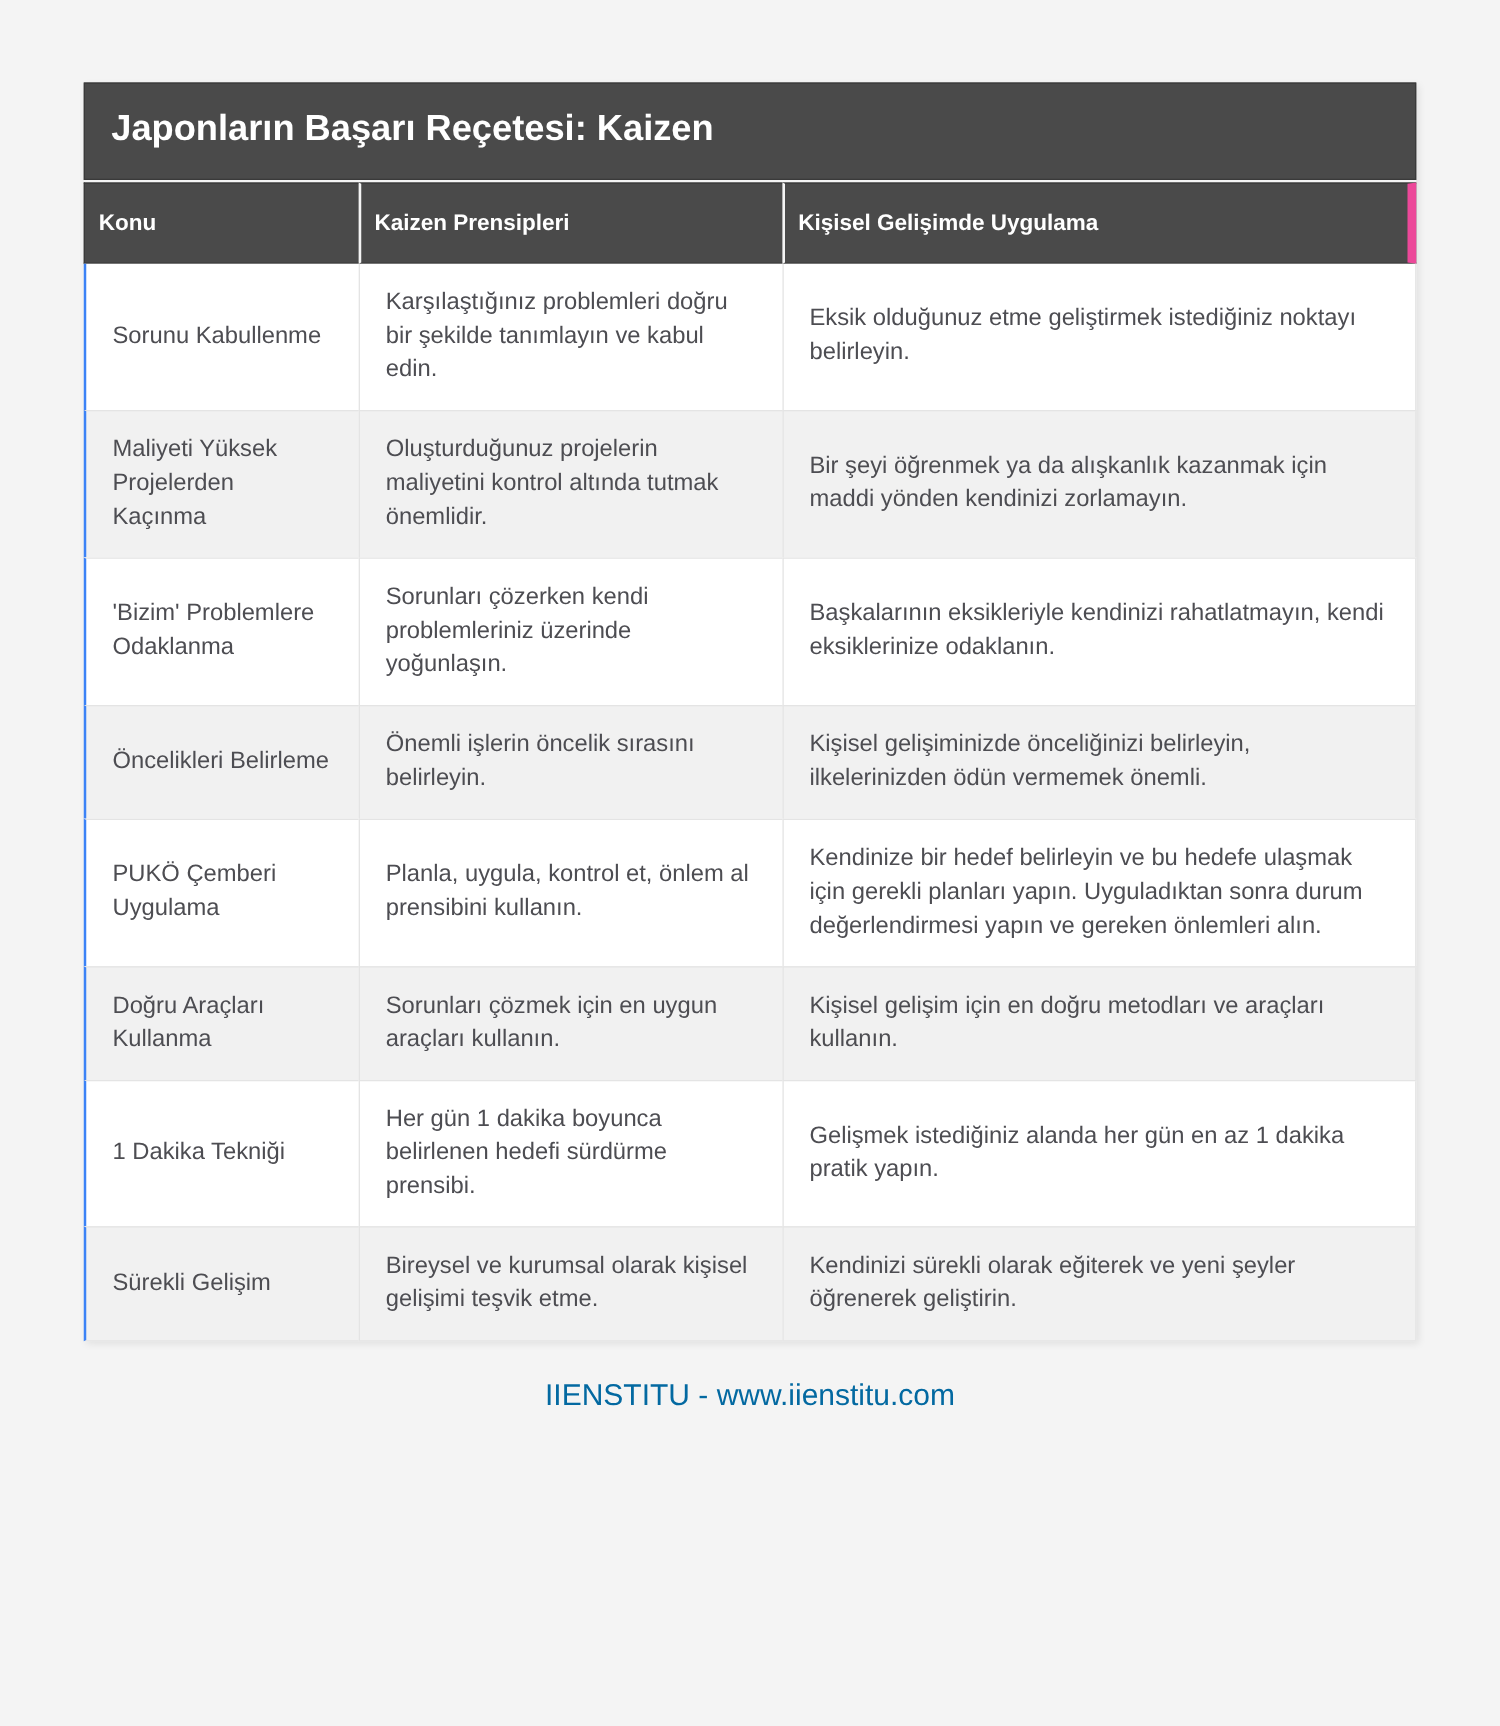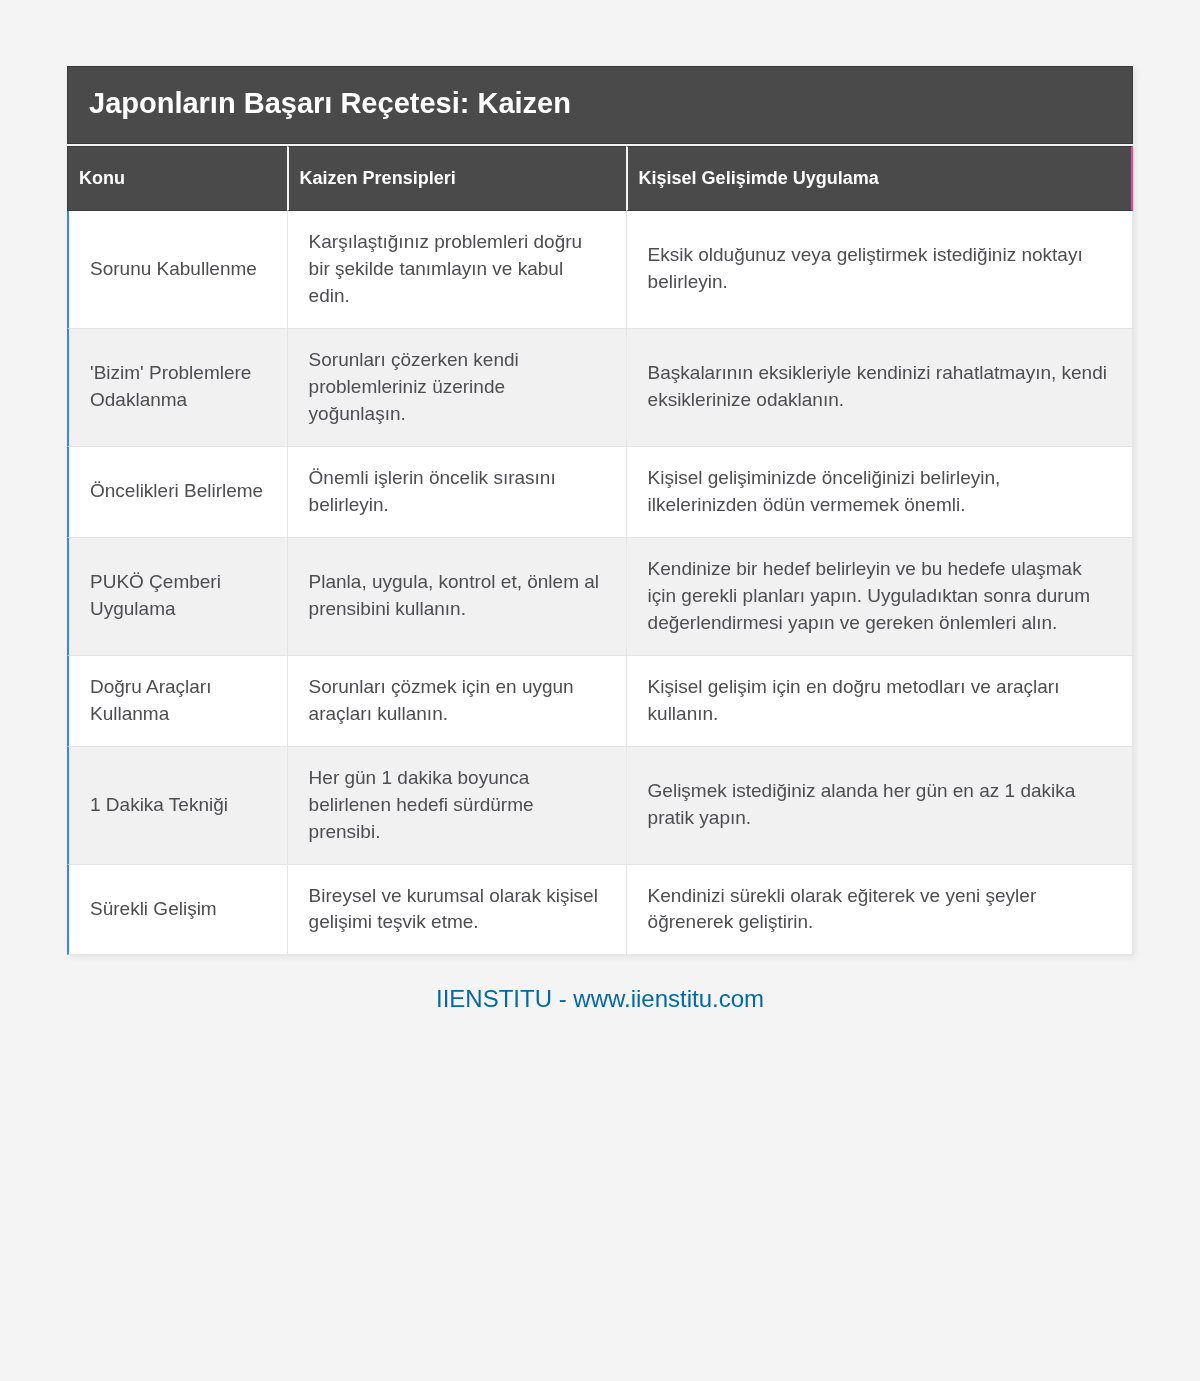--- a/index.html
+++ b/index.html
@@ -46,21 +46,21 @@
     border-top: 1px solid #3a3a3a;
     border-bottom: 1px solid #3a3a3a;
     color: #ffffff;
     font-size: 18px;
     font-weight: 700;
     text-align: left;
     padding: 21px 11px;
     box-sizing: border-box;
   }
   thead th:first-child { border-left: 1px solid #3a3a3a; }
-  thead th:last-child { border-right: 2px solid #ec4899; }
+  thead th:last-child { border-right: 7px solid #ec4899; }
   thead th + th { border-left: 2px solid #f4f4f4; }
 
   tbody td {
     background: #ffffff;
     color: #4d4d52;
     font-size: 19px;
     line-height: 1.42;
     padding: 18px 21px;
     vertical-align: middle;
     border-top: 1px solid #e4e4e4;
@@ -98,21 +98,26 @@
         <tr>
           <th>Konu</th>
           <th>Kaizen Prensipleri</th>
           <th>Kişisel Gelişimde Uygulama</th>
         </tr>
       </thead>
       <tbody>
           <tr>
     <td>Sorunu Kabullenme</td>
     <td>Karşılaştığınız problemleri doğru bir şekilde tanımlayın ve kabul edin.</td>
-    <td>Eksik olduğunuz veya geliştirmek istediğiniz noktayı belirleyin.</td>
+    <td>Eksik olduğunuz etme geliştirmek istediğiniz noktayı belirleyin.</td>
+  </tr>
+          <tr>
+    <td>Maliyeti Yüksek Projelerden Kaçınma</td>
+    <td>Oluşturduğunuz projelerin maliyetini kontrol altında tutmak önemlidir.</td>
+    <td>Bir şeyi öğrenmek ya da alışkanlık kazanmak için maddi yönden kendinizi zorlamayın.</td>
   </tr>
           <tr>
     <td>'Bizim' Problemlere Odaklanma</td>
     <td>Sorunları çözerken kendi problemleriniz üzerinde yoğunlaşın.</td>
     <td>Başkalarının eksikleriyle kendinizi rahatlatmayın, kendi eksiklerinize odaklanın.</td>
   </tr>
           <tr>
     <td>Öncelikleri Belirleme</td>
     <td>Önemli işlerin öncelik sırasını belirleyin.</td>
     <td>Kişisel gelişiminizde önceliğinizi belirleyin, ilkelerinizden ödün vermemek önemli.</td>

